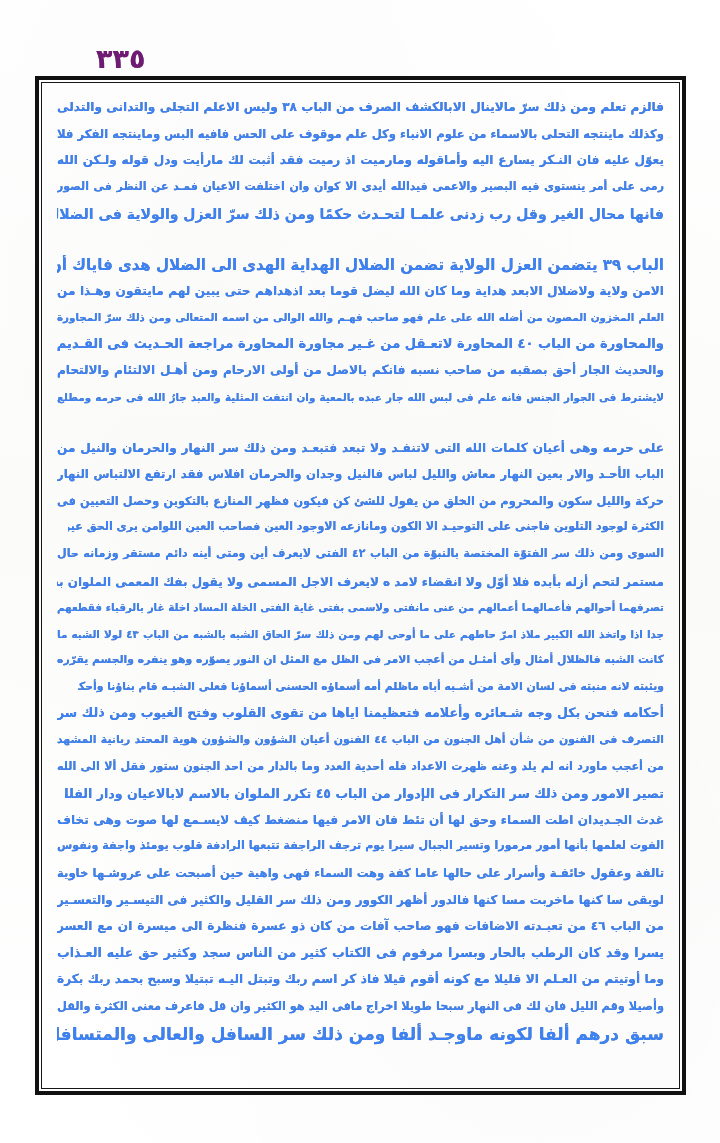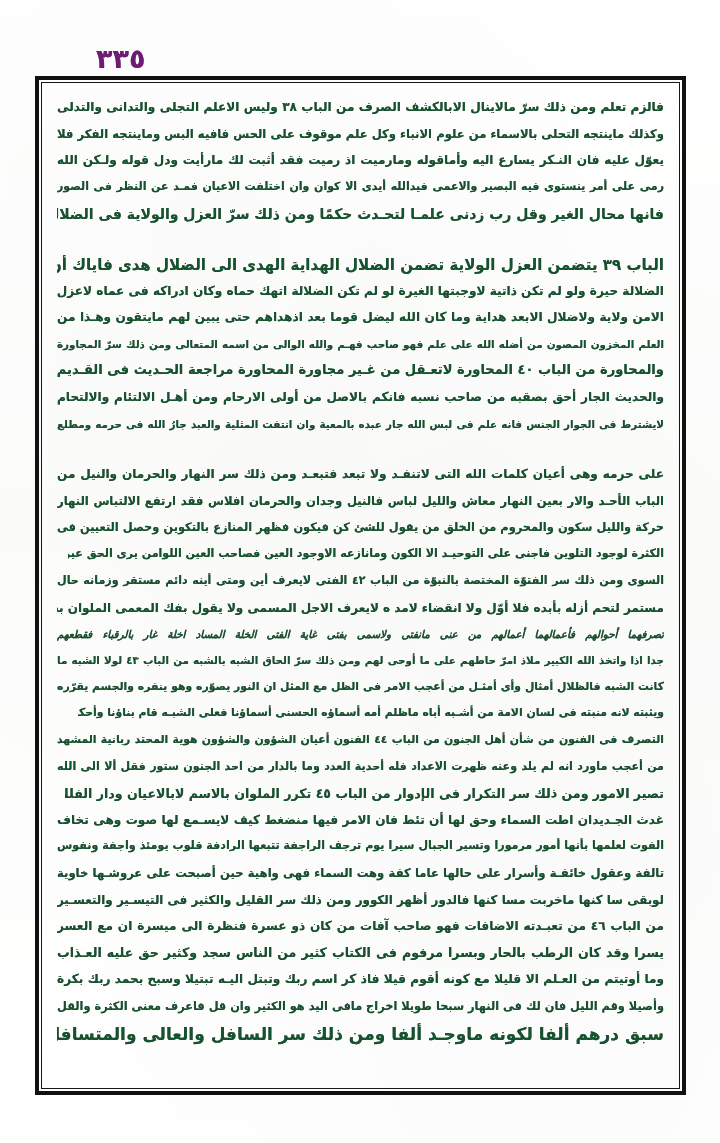--- a/index.html
+++ b/index.html
@@ -88,21 +88,21 @@
   .line {
     display: block;
     direction: rtl;
     unicode-bidi: isolate;
     text-align: justify;
     text-align-last: justify;
     font-family: "DejaVu Sans", sans-serif;
     font-size: 13.1px;
     line-height: 26.6px;
     height: 26.6px;
-    color: #14532d;
+    color: #3b82f6;
     font-weight: 600;
     white-space: nowrap;
     overflow: hidden;
     letter-spacing: -0.2px;
     transform: scaleY(1.03);
     transform-origin: center right;
   }
 
   
   #textblock, #folio {
@@ -122,36 +122,36 @@
   <div id="frame-inner"></div>
 
   <div id="textblock">
 
   <div class="line" style="font-size: 12.1px;">فالزم تعلم  ومن ذلك سرّ مالاينال الابالكشف الصرف من الباب  ٣٨  وليس الاعلم التجلى والتدانى والتدلى</div>
       <div class="line" style="font-size: 11.6px;">وكذلك ماينتجه التحلى بالاسماء من علوم الانباء وكل علم موقوف على الحس فافيه البس وماينتجه الفكر فلا</div>
       <div class="line" style="font-size: 12.1px;">يعوّل عليه  فان النـكر يسارع اليه  وأماقوله ومارميت اذ رميت فقد أثبت لك مارأيت ودل قوله ولـكن الله</div>
       <div class="line" style="font-size: 11px;">رمى على أمر ينستوى فيه البصير والاعمى فيدالله أيدى الا  كوان وان اختلفت الاعيان فمـد عن النظر فى الصور</div>
       <div class="line" style="font-size: 14px;">فانها محال الغير وقل رب زدنى علمـا لتحـدث حكمًا  ومن ذلك سرّ العزل والولاية فى الضلالة والهداية من</div>
       <div class="line" style="font-size: 15px; margin-top: 24px;">الباب  ٣٩  يتضمن العزل الولاية تضمن الضلال الهداية الهدى الى الضلال هدى فاياك أن تجـعل الضلالة سدى</div>
-      <div class="line" style="font-size: 12.1px;">الضلالة حيرة ولو لم تكن ذاتية لاوجبتها الغيرة لو لم تكن الضلالة اتهك حماه وكان ادراكه  فى عماه لاعزل</div>
       <div class="line" style="font-size: 12.1px;">الامن ولاية ولاضلال الابعد هداية وما كان الله ليضل قوما بعد اذهداهم حتى يبين لهم مايتقون وهـذا من</div>
       <div class="line" style="font-size: 10.35px;">العلم المخزون المصون من أضله الله على علم فهو صاحب فهـم والله الوالى من اسمه المتعالى  ومن ذلك سرّ المجاورة</div>
       <div class="line" style="font-size: 13.1px;">والمحاورة من الباب  ٤٠  المحاورة لاتعـقل من غـير مجاورة المحاورة مراجعة الحـديث  فى القـديم</div>
       <div class="line" style="font-size: 12.1px;">والحديث الجار أحق بصقبه من صاحب نسبه فانكم بالاصل من أولى الارحام ومن أهـل الالتئام والالتحام</div>
       <div class="line" style="font-size: 10.35px;">لايشترط فى الجوار الجنس فانه علم فى لبس الله جار عبده بالمعية وان انتفت المثلية والعبد جارُ الله فى حرمه ومطلع</div>
       <div class="line" style="font-size: 12.1px; margin-top: 24px;">على حرمه وهى أعيان كلمات الله التى لاتنفـد ولا تبعد فتبعـد  ومن ذلك سر النهار والحرمان والنيل من</div>
       <div class="line" style="font-size: 11.6px;">الباب الأحـد والار بعين النهار معاش والليل لباس فالنيل وجدان والحرمان افلاس فقد ارتفع الالتباس النهار</div>
       <div class="line" style="font-size: 11.35px;">حركة والليل سكون والمحروم من الخلق من يقول للشئ كن فيكون فظهر المنازع بالتكوين وحصل التعيين  فى</div>
       <div class="line" style="font-size: 11.1px; margin-left: 11px;">الكثرة لوجود التلوين فاجنى على التوحيـد الا الكون ومانازعه الاوجود العين فصاحب العين اللوامن يرى الحق عين</div>
       <div class="line" style="font-size: 11.1px;">السوى ومن ذلك سر الفتوّة المختصة بالنبوّة من الباب  ٤٢  الفتى لايعرف أين ومتى أينه دائم مستقر وزمانه حال</div>
       <div class="line" style="font-size: 12px;">مستمر  لتحم أزله بأبده فلا أوّل ولا انقضاء لامد ه لايعرف الاجل المسمى ولا يقول بفك المعمى الملوان بحكم الفتيان</div>
-      <div class="line" style="font-size: 10.35px; font-style: italic;">تصرفهما أحوالهم فأعمالهما أعمالهم من عنى مانفتى ولاسمى بفتى غاية الفتى الخلة المساد اخلة غار بالرقباء فقطعهم</div>
+      <div class="line" style="font-size: 10.35px;">تصرفهما أحوالهم فأعمالهما أعمالهم من عنى مانفتى ولاسمى بفتى غاية الفتى الخلة المساد اخلة غار بالرقباء فقطعهم</div>
       <div class="line" style="font-size: 10.35px;">جدا اذا واتخذ الله الكبير ملاذ امرّ حاطهم على ما أوحى لهم ومن ذلك سرّ الحاق الشبه بالشبه من الباب  ٤٣  لولا الشبه ما</div>
       <div class="line" style="font-size: 10.85px;">كانت الشبه فالظلال أمثال وأى أمثـل من أعجب الامر فى الظل مع المثل ان النور يصوّره وهو ينفره والجسم يقرّره</div>
       <div class="line" style="font-size: 10.85px; margin-left: 21px;">ويثبته لانه منبته فى لسان الامة من أشـبه أباه ماظلم أمه أسماؤه الحسنى أسماؤنا فعلى الشبـه قام بناؤنا وأحكامنا</div>
+      <div class="line" style="font-size: 12.6px;">أحكامه فنحن بكل وجه شـعائره وأعلامه فتعظيمنا اياها من تقوى القلوب  وفتح الغيوب  ومن ذلك سر</div>
       <div class="line" style="font-size: 10.85px;">التصرف فى الفنون من شأن أهل الجنون من الباب ٤٤ الفنون أعيان الشؤون والشؤون هوية المحتد ربانية المشهد</div>
       <div class="line" style="font-size: 11.1px;">من أعجب ماورد انه لم يلد وعنه ظهرت الاعداد فله أحدية العدد  وما بالدار من احد الجنون ستور  فقل ألا الى الله</div>
       <div class="line" style="font-size: 12.6px; margin-left: 8px;">تصير الامور  ومن ذلك سر التكرار فى الإدوار من الباب  ٤٥  تكرر الملوان بالاسم لابالاعيان  ودار الفلك</div>
       <div class="line" style="font-size: 12.1px;">غدث الجـديدان  اطت السماء وحق لها أن تئط فان الامر فيها منضغط كيف لايسـمع لها صوت  وهى تخاف</div>
       <div class="line" style="font-size: 11.1px;">الفوت لعلمها بأنها أمور مرمورا  وتسير الجبال سيرا  يوم ترجف الراجفة تتبعها الرادفة  قلوب يومئذ واجفة  ونفوس</div>
       <div class="line" style="font-size: 11.6px;">تالفة وعقول خائفـة وأسرار على حالها عاما كفة  وهت السماء فهى واهية  حين أصبحت على عروشـها خاوية</div>
       <div class="line" style="font-size: 11.85px;">لوبقى سا كنها ماخربت مسا كنها  فالدور أظهر الكوور  ومن ذلك سر القليل والكثير فى التيسـير والتعسـير</div>
       <div class="line" style="font-size: 12.1px;">من الباب  ٤٦  من تعبـدته الاضافات  فهو صاحب آفات  من كان ذو عسرة فنظرة الى ميسرة  ان مع العسر</div>
       <div class="line" style="font-size: 12.6px;">يسرا  وقد كان الرطب بالحار وبسرا  مرفوم فى الكتاب كثير من الناس سجد  وكثير حق عليه العـذاب</div>
       <div class="line" style="font-size: 12.1px;">وما أوتيتم من العـلم الا قليلا  مع كونه أقوم قيلا  فاذ كر اسم ربك وتبتل اليـه تبتيلا  وسبح بحمد ربك بكرة</div>

